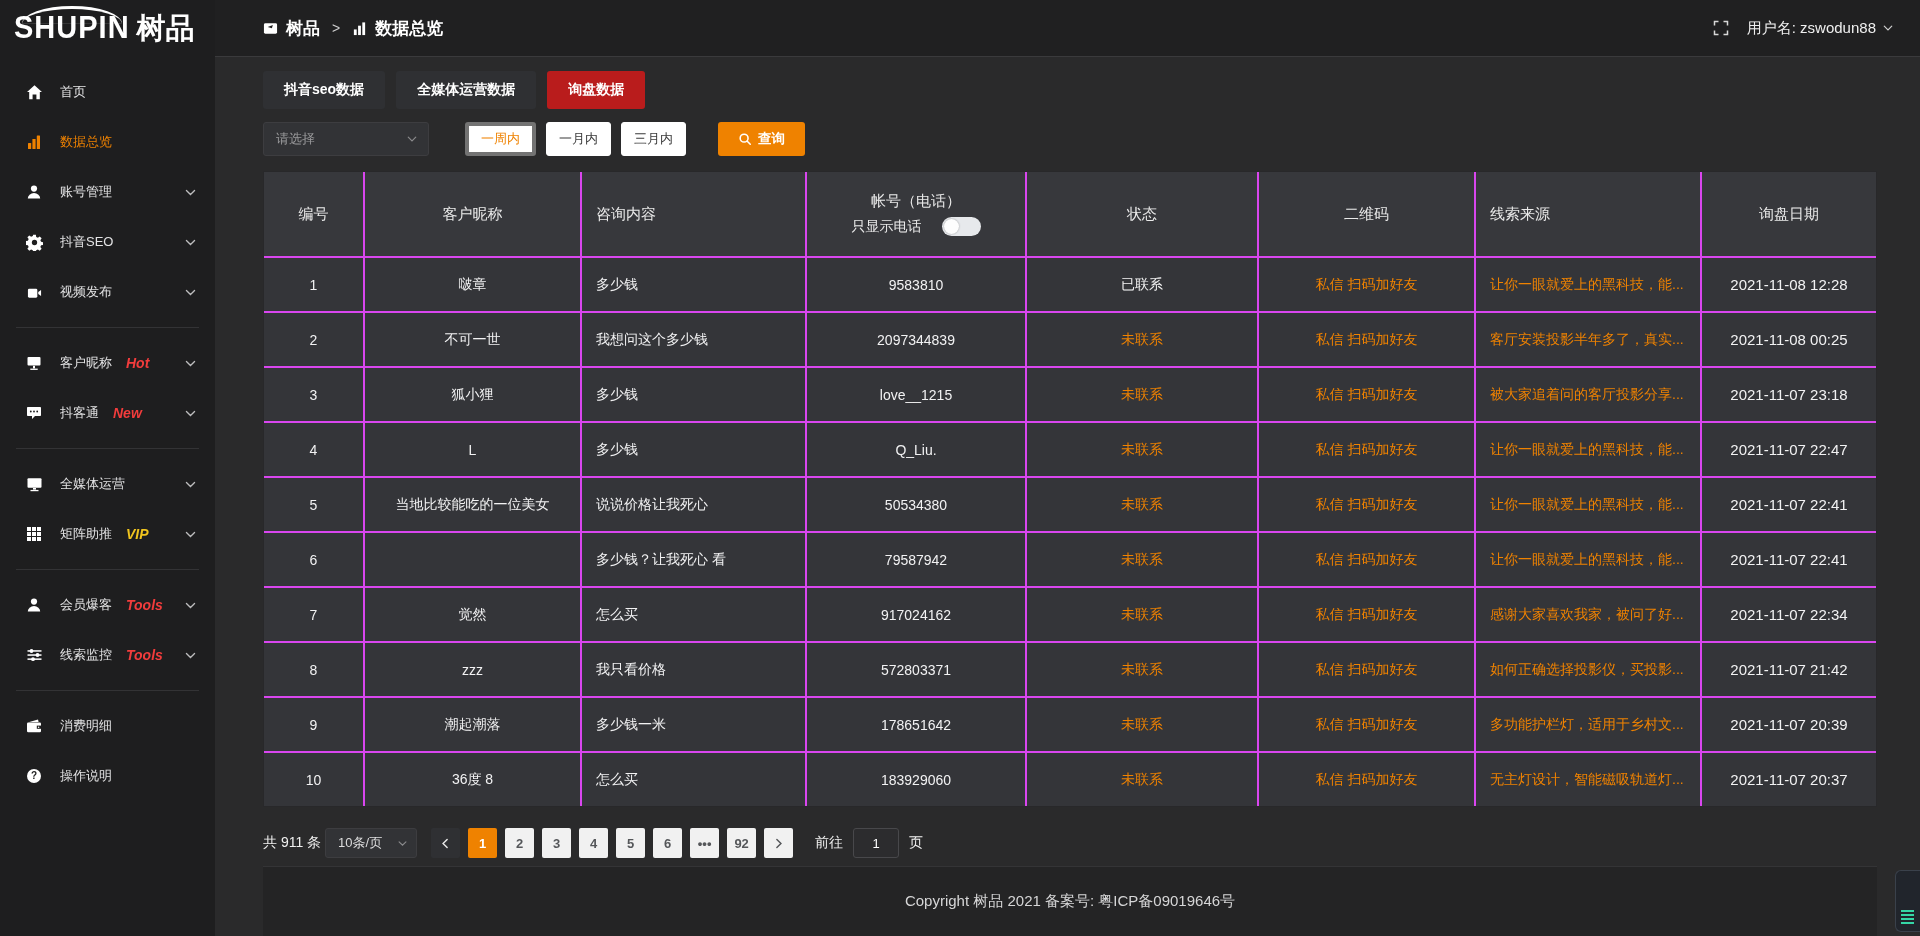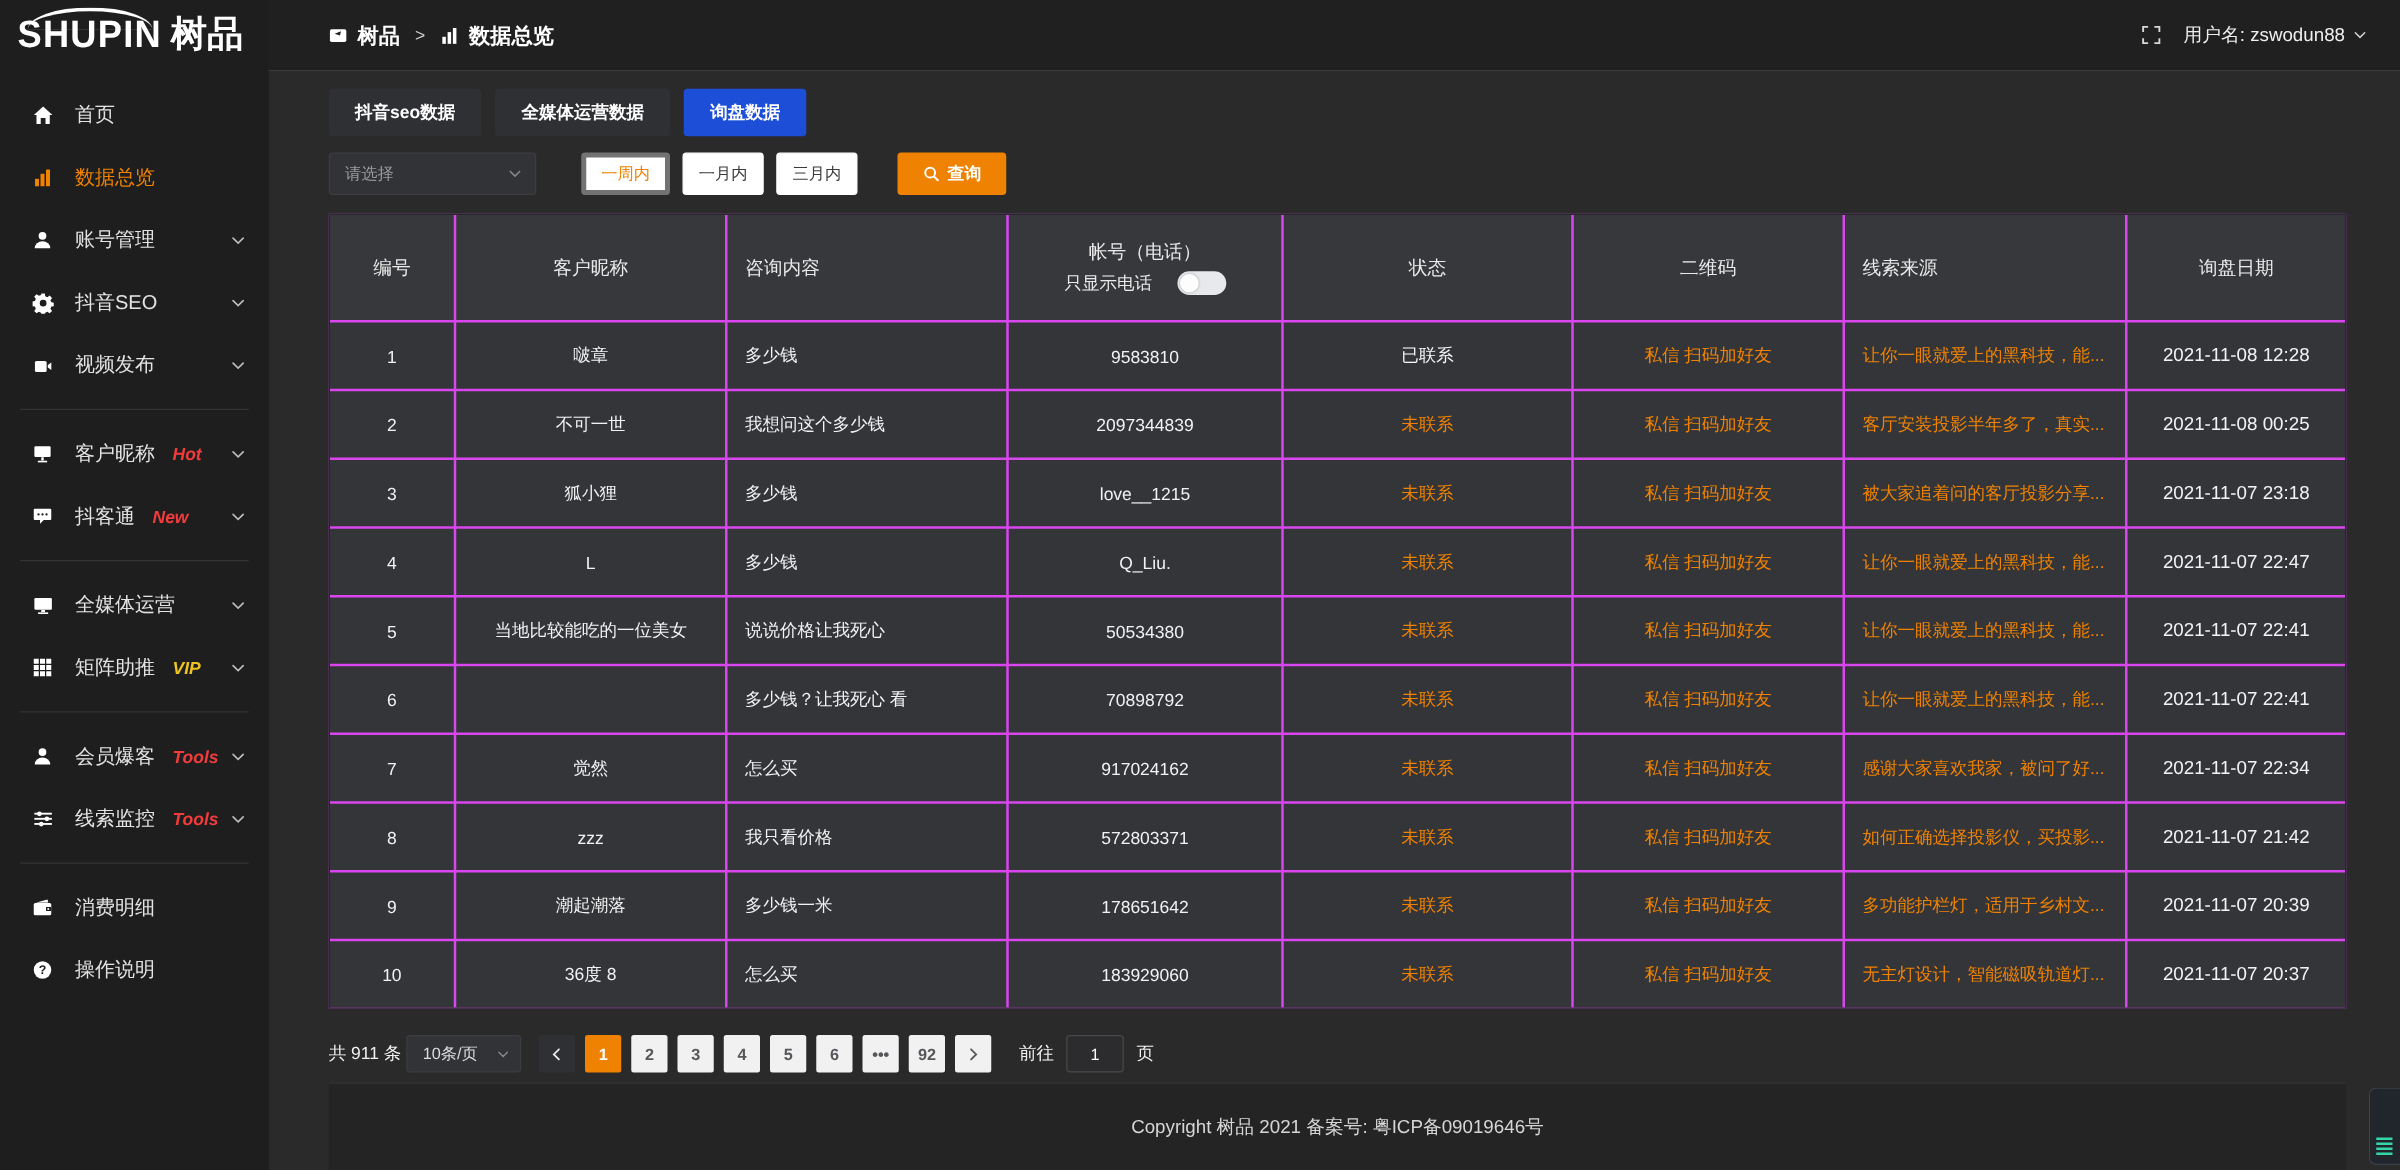--- a/index.html
+++ b/index.html
@@ -12,41 +12,41 @@
   .sidebar { width:215px; min-width:215px; background:#1e1e1f; display:flex; flex-direction:column; }
   .logo { height:57px; display:flex; align-items:center; padding-left:14px; gap:7px; }
   .logo-en { position:relative; font-weight:bold; font-size:29px; letter-spacing:1px; color:#fff; line-height:1; transform:scaleY(1.05); }
   .logo-en::before { content:""; position:absolute; left:8px; right:8px; top:-7px; height:14px;
     border-top:3px solid #fff; border-radius:50%/100% 100% 0 0; }
   .logo-cn { font-weight:bold; font-size:29px; color:#fff; line-height:1; }
   .nav { margin-top:10px; }
   .nav-item { height:50px; display:flex; align-items:center; padding:0 18px 0 24px; cursor:pointer; color:#e3e3e4; }
   .nav-icon { width:20px; height:18px; display:inline-flex; align-items:center; justify-content:center; margin-right:16px; color:#fff; }
   .nav-item.active, .nav-item.active .nav-icon { color:#ef8200; }
-  .nav-label { font-size:16px; }
+  .nav-label { font-size:13px; }
   .nav-badge { font-size:14px; font-weight:bold; font-style:italic; margin-left:14px; }
   .nav-badge.red { color:#f23c3c; }
   .nav-badge.gold { color:#f0c41e; }
   .nav-chevron { margin-left:auto; color:#bdbdbe; display:inline-flex; }
   .nav-divider { height:1px; background:#333335; margin:10px 16px; }
   
   .main { flex:1; display:flex; flex-direction:column; min-width:0; }
   .topbar { height:57px; background:#202021; display:flex; align-items:center; padding:0 26px 0 48px; border-bottom:1px solid #3a3a3c; }
   .crumb { display:flex; align-items:center; gap:8px; font-size:17px; font-weight:bold; color:#fff; }
   .crumb-sep { color:#cfcfcf; font-size:14px; font-weight:normal; margin:0 4px; }
   .crumb-ic { display:inline-flex; color:#fff; }
   .top-right { margin-left:auto; display:flex; align-items:center; gap:18px; }
   .fs-btn { display:inline-flex; color:#d8d8d8; cursor:pointer; }
   .user-box { display:flex; align-items:center; gap:6px; font-size:15px; color:#efefef; cursor:pointer; }
   .content { flex:1; padding:14px 43px 0 48px; display:flex; flex-direction:column; }
   
   .tabs { display:flex; gap:11px; }
   .tab { height:38px; padding:0 21px; display:flex; align-items:center; background:#2f3033; color:#fff;
     font-size:14px; font-weight:bold; border-radius:3px; cursor:pointer; }
-  .tab.active { background:#1d4ed8; }
+  .tab.active { background:#b91c1c; }
   
   .filters { display:flex; align-items:center; margin-top:13px; gap:10px; }
   .select { width:166px; height:34px; background:#323336; border:1px solid #3d3d40; border-radius:3px;
     display:flex; align-items:center; padding:0 10px 0 12px; color:#9a9a9c; font-size:13px; cursor:pointer; }
   .select .sel-ch { margin-left:auto; color:#8a8a8c; display:inline-flex; }
   .filters .spacer { width:16px; }
   .range-btn { height:34px; min-width:64px; padding:0 12px; background:#fff; border:1px solid #fff; border-radius:3px;
     color:#3a3a3a; font-size:13px; display:flex; align-items:center; justify-content:center; cursor:pointer; }
   .range-btn.active { border:4px solid #737373; color:#ef8200; }
   .query-btn { height:34px; padding:0 20px; margin-left:22px; background:#ef8200; border-radius:3px; color:#fff;
@@ -429,21 +429,21 @@
             <div class="cell">50534380</div>
             <div class="cell st-pend">未联系</div>
             <div class="cell qr">私信 扫码加好友</div>
             <div class="cell left src">让你一眼就爱上的黑科技，能...</div>
             <div class="cell date">2021-11-07 22:41</div>
           </div>
           <div class="tgrid">
             <div class="cell">6</div>
             <div class="cell"></div>
             <div class="cell left">多少钱？让我死心 看</div>
-            <div class="cell">70898792</div>
+            <div class="cell">79587942</div>
             <div class="cell st-pend">未联系</div>
             <div class="cell qr">私信 扫码加好友</div>
             <div class="cell left src">让你一眼就爱上的黑科技，能...</div>
             <div class="cell date">2021-11-07 22:41</div>
           </div>
           <div class="tgrid">
             <div class="cell">7</div>
             <div class="cell">觉然</div>
             <div class="cell left">怎么买</div>
             <div class="cell">917024162</div>

